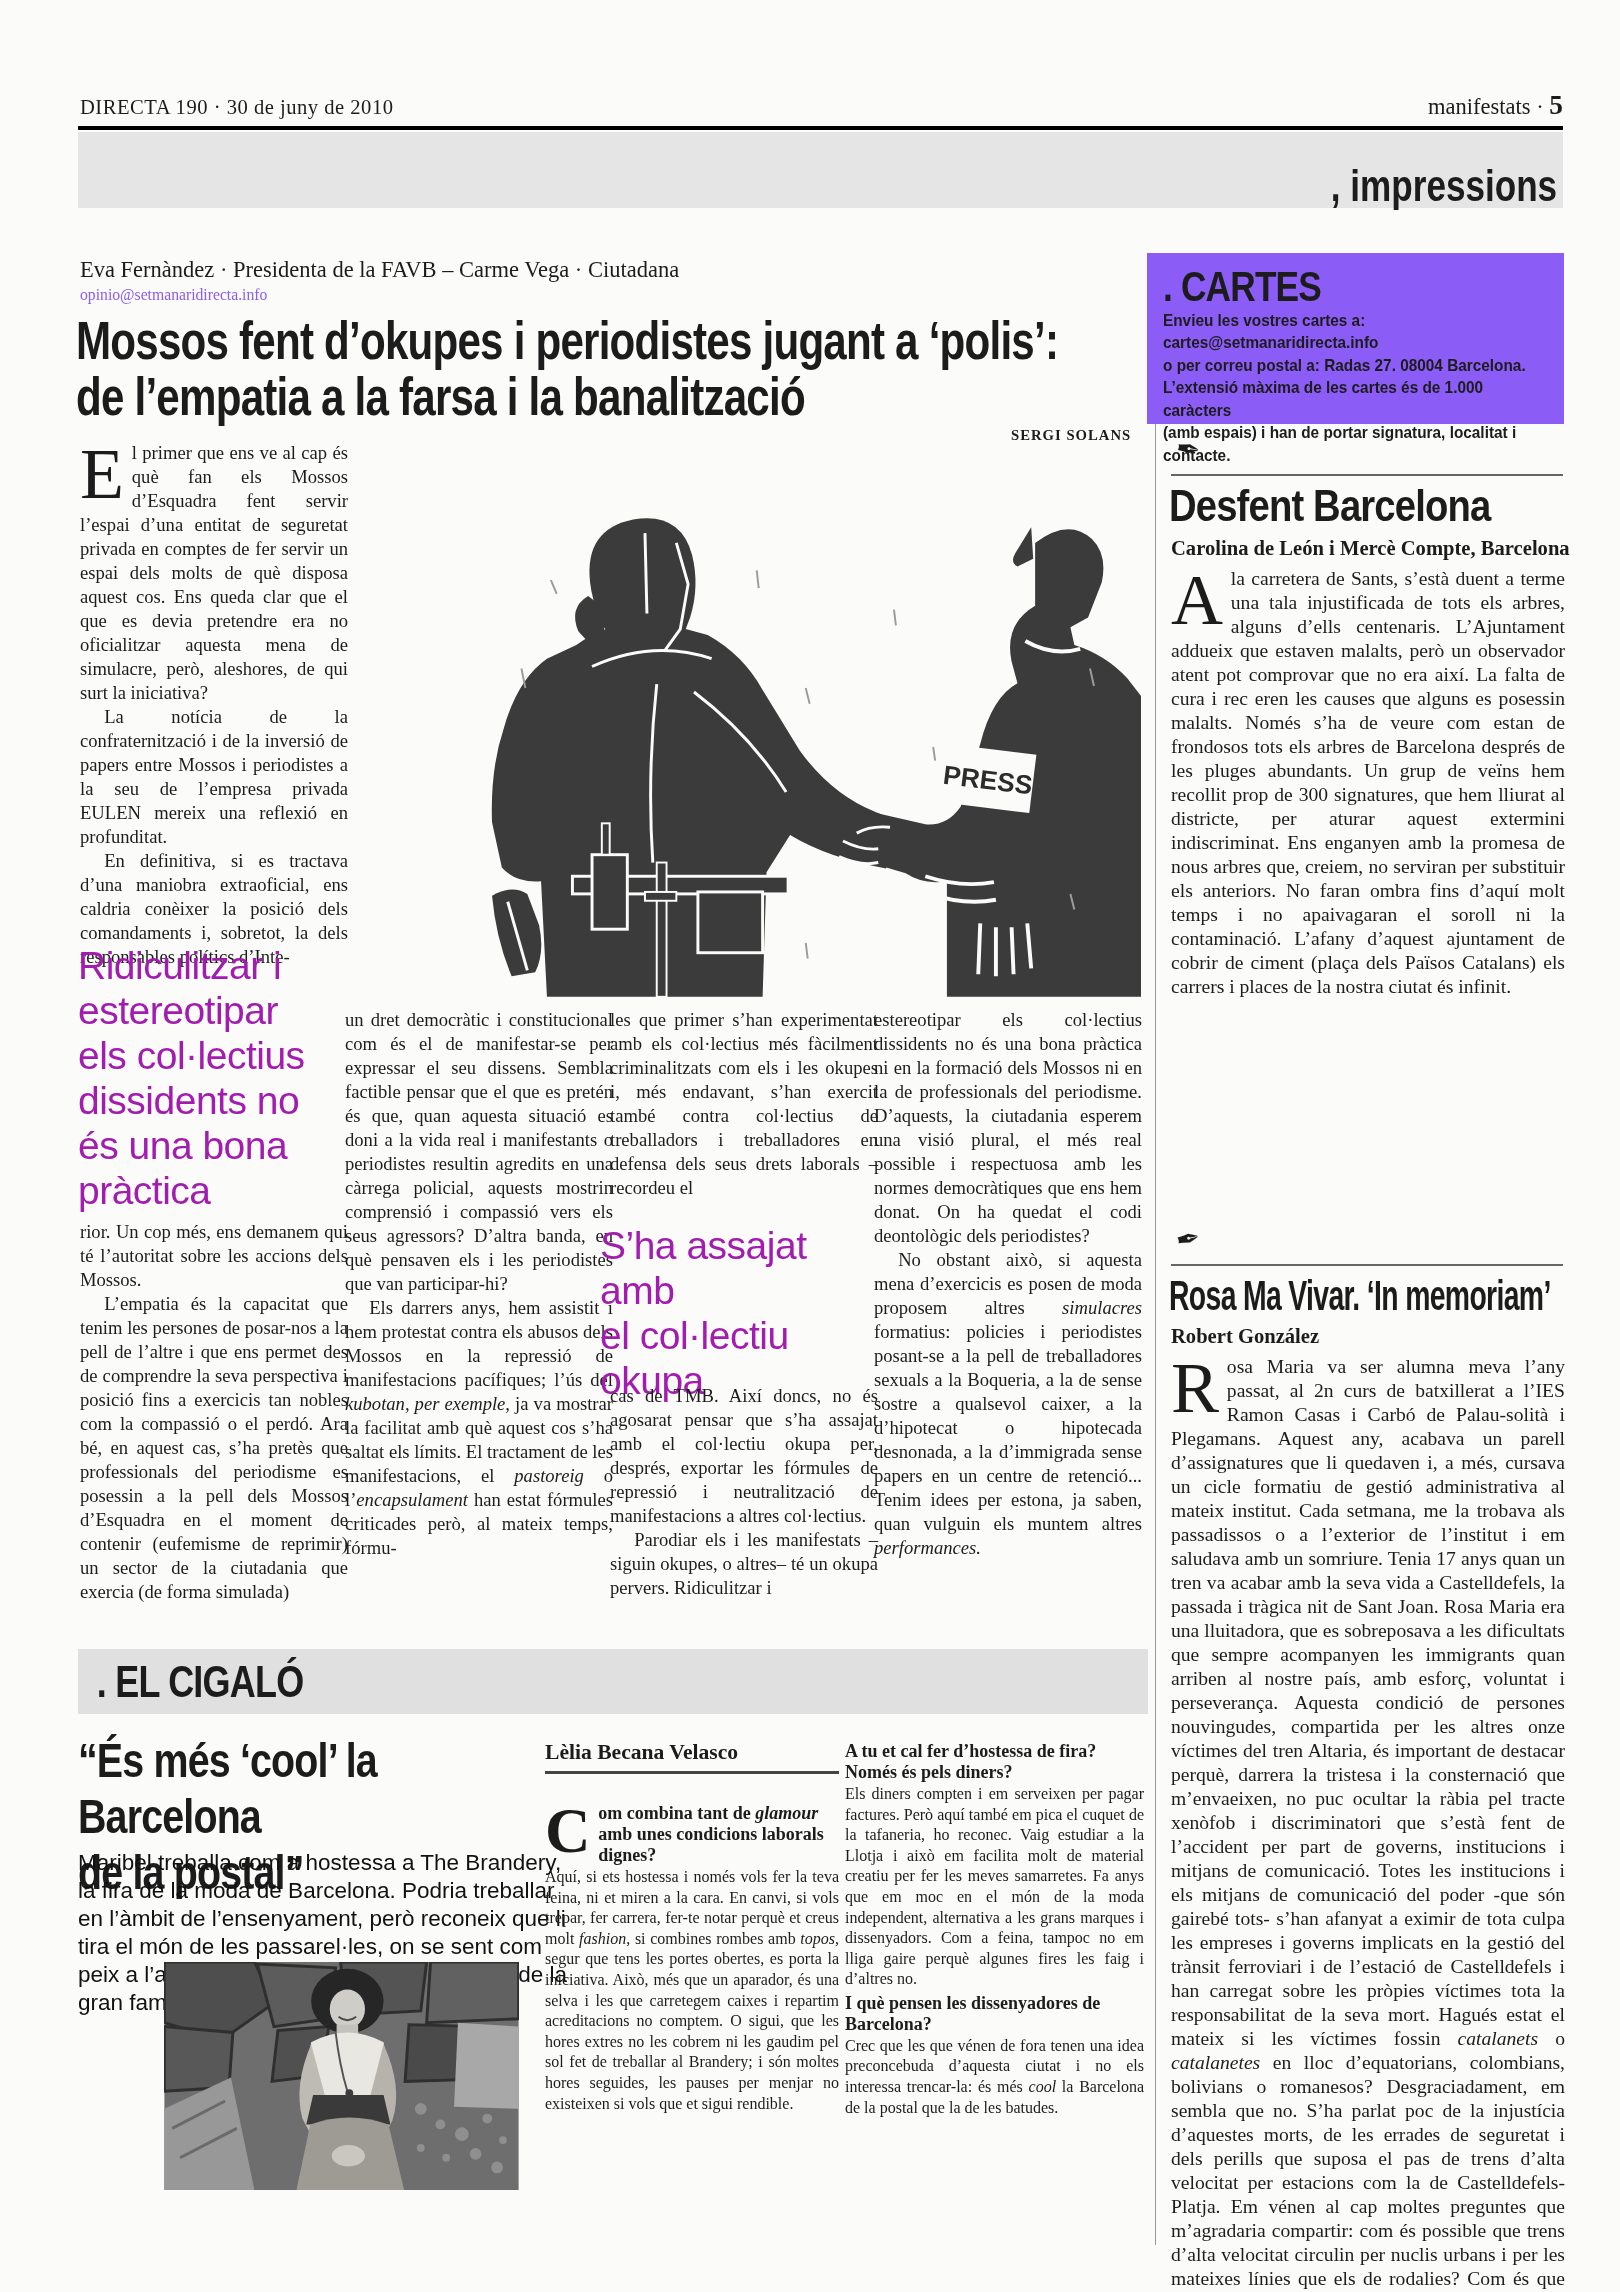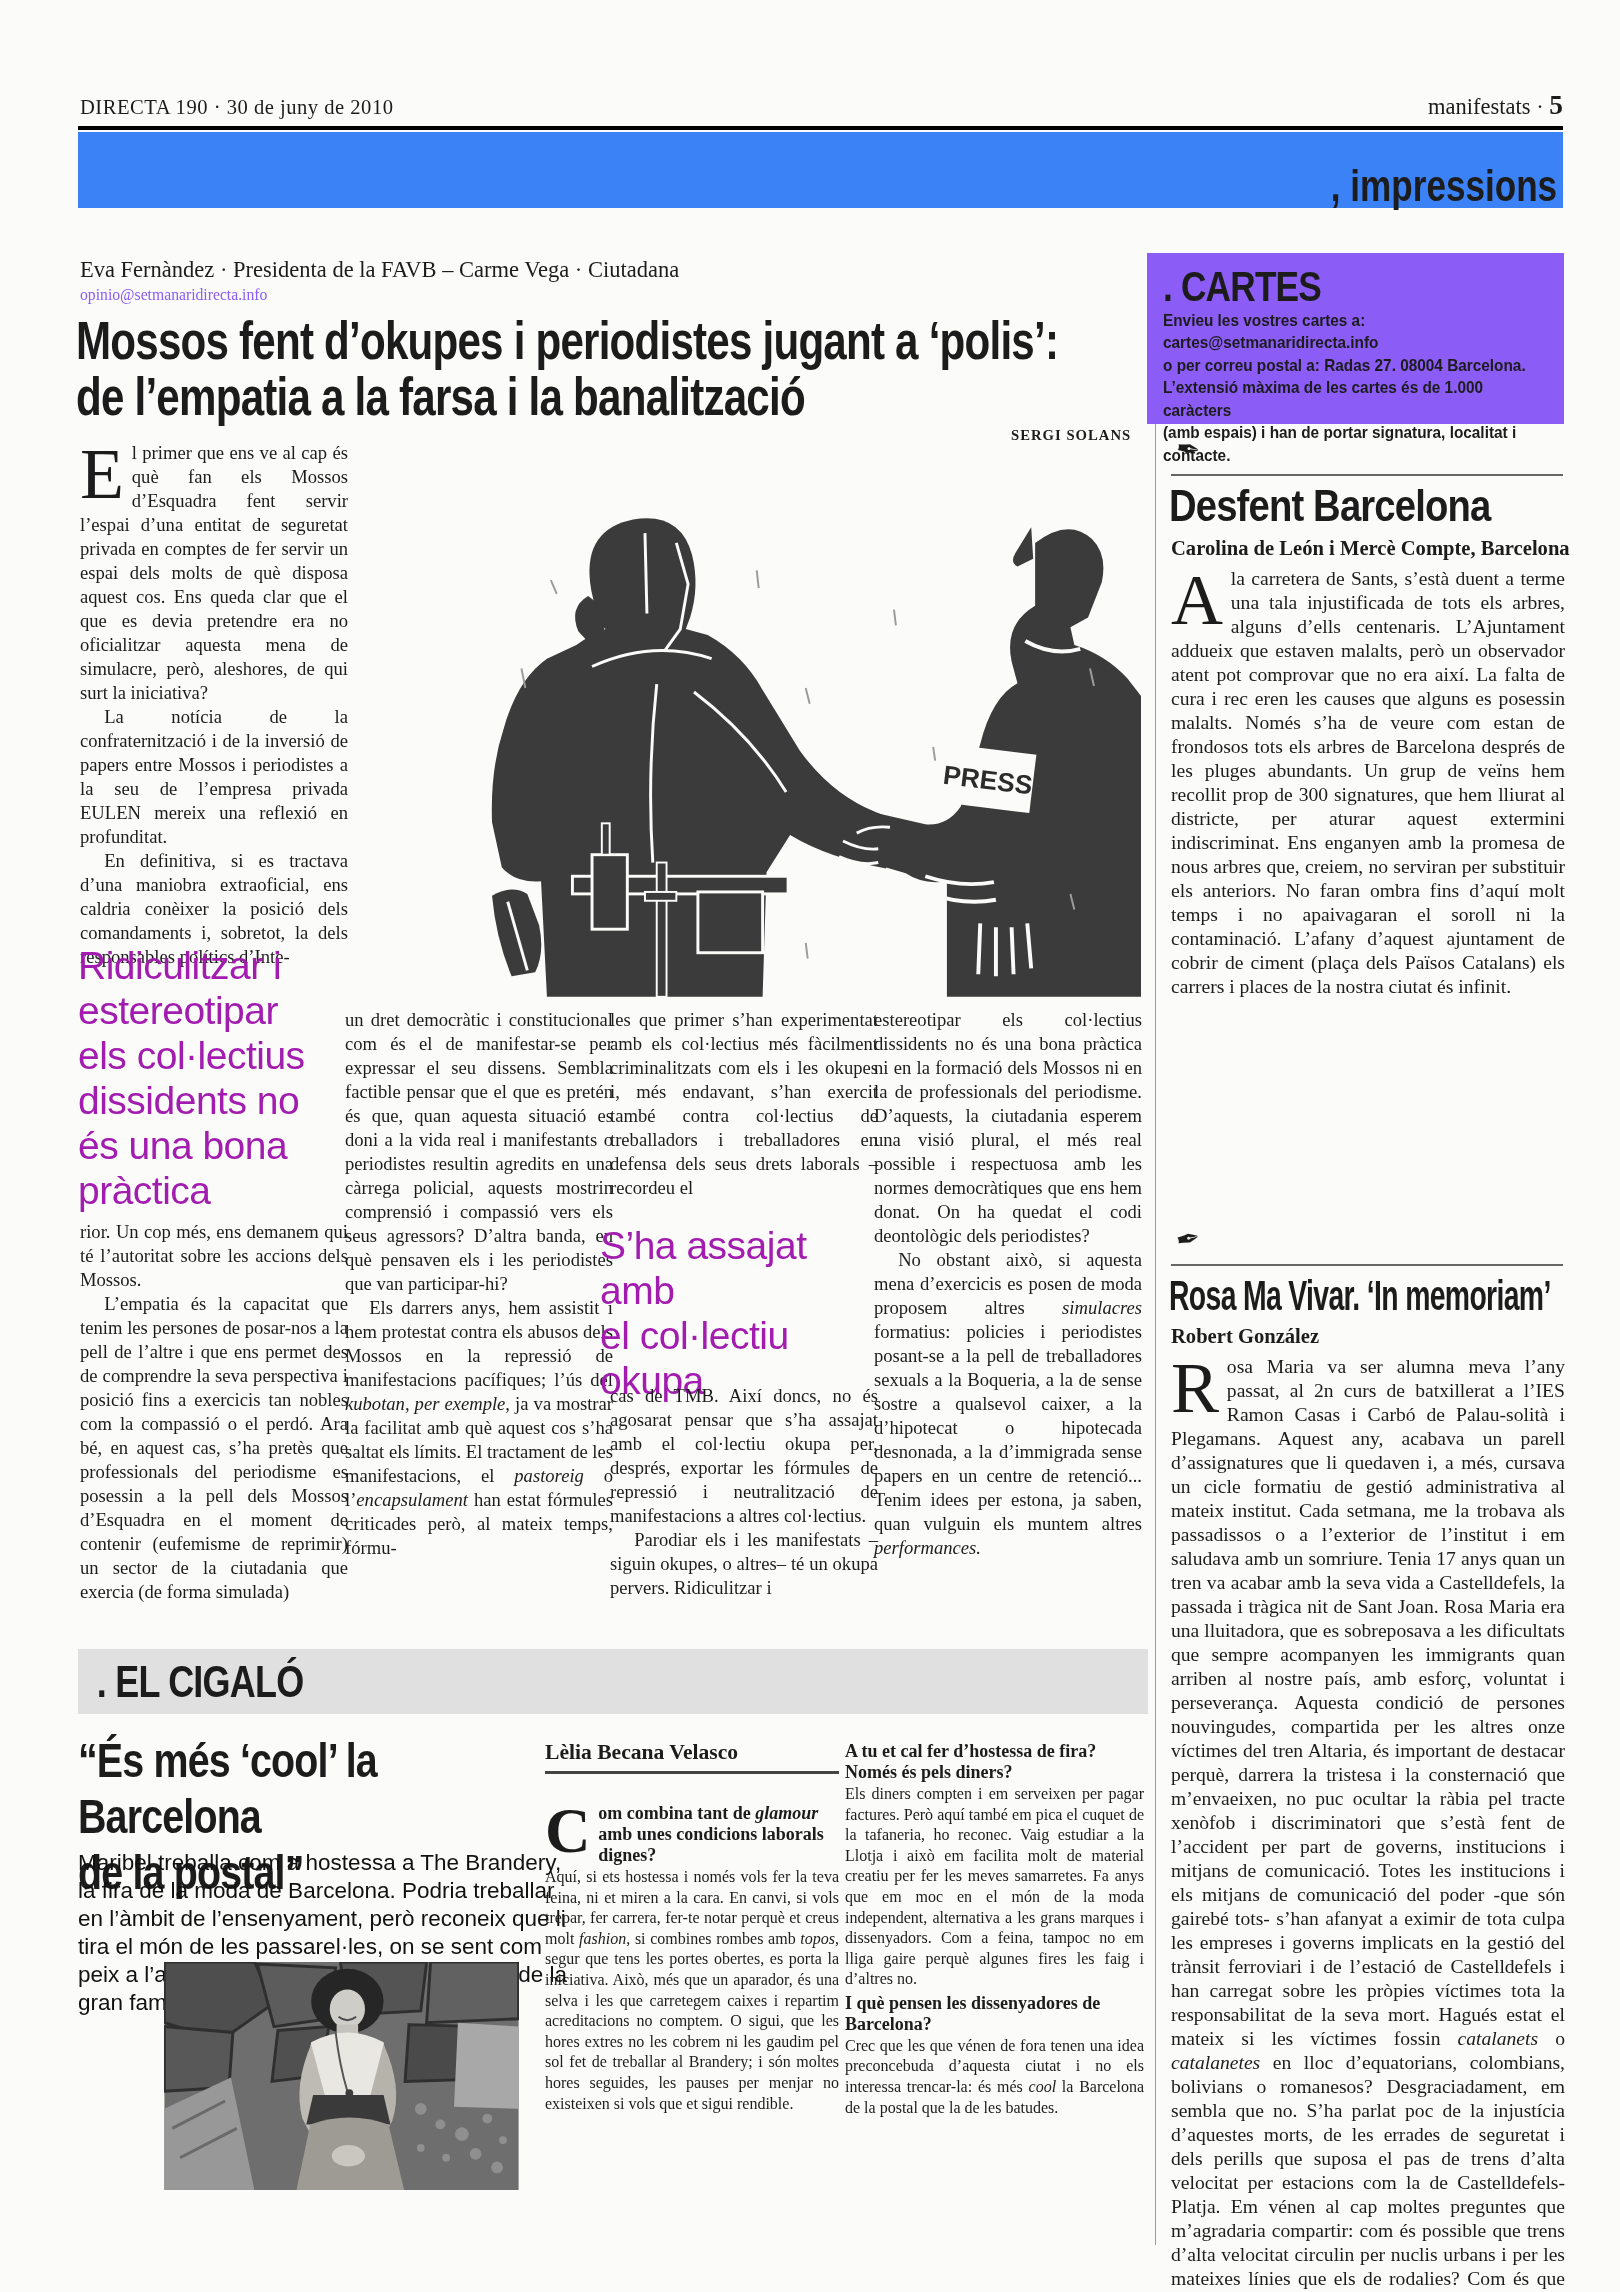--- a/index.html
+++ b/index.html
@@ -6,21 +6,21 @@
   .sheet{position:relative;width:1620px;height:2293px;margin:0 auto;background:#fbfbfa;
          font-family:"Liberation Serif",serif;color:#1c1c1c;overflow:hidden;}
   .abs{position:absolute;}
   .condense{display:inline-block;transform-origin:0 0;white-space:pre-line;}
 
   
   .edition{font-size:20.6px;letter-spacing:0.5px;}
   .folio{font-size:22.5px;text-align:right;}
   .folio b{font-size:27.4px;font-weight:bold;}
   .toprule{background:#000;height:3.9px;}
-  .band{background:#3b82f6;}
+  .band{background:#e5e5e5;}
   .band-label{font-family:"Liberation Sans",sans-serif;font-weight:bold;font-size:45px;
               position:absolute;right:5.9px;bottom:0;line-height:1;transform:scaleX(.78);transform-origin:100% 100%;}
 
   
   .byline{font-size:22.5px;}
   .email{font-size:15.7px;color:#8b5cf6;}
   .headline{font-family:"Liberation Sans",sans-serif;font-weight:bold;font-size:54px;line-height:56px;letter-spacing:-1px;}
 
   
   .paras p{margin:0;}

